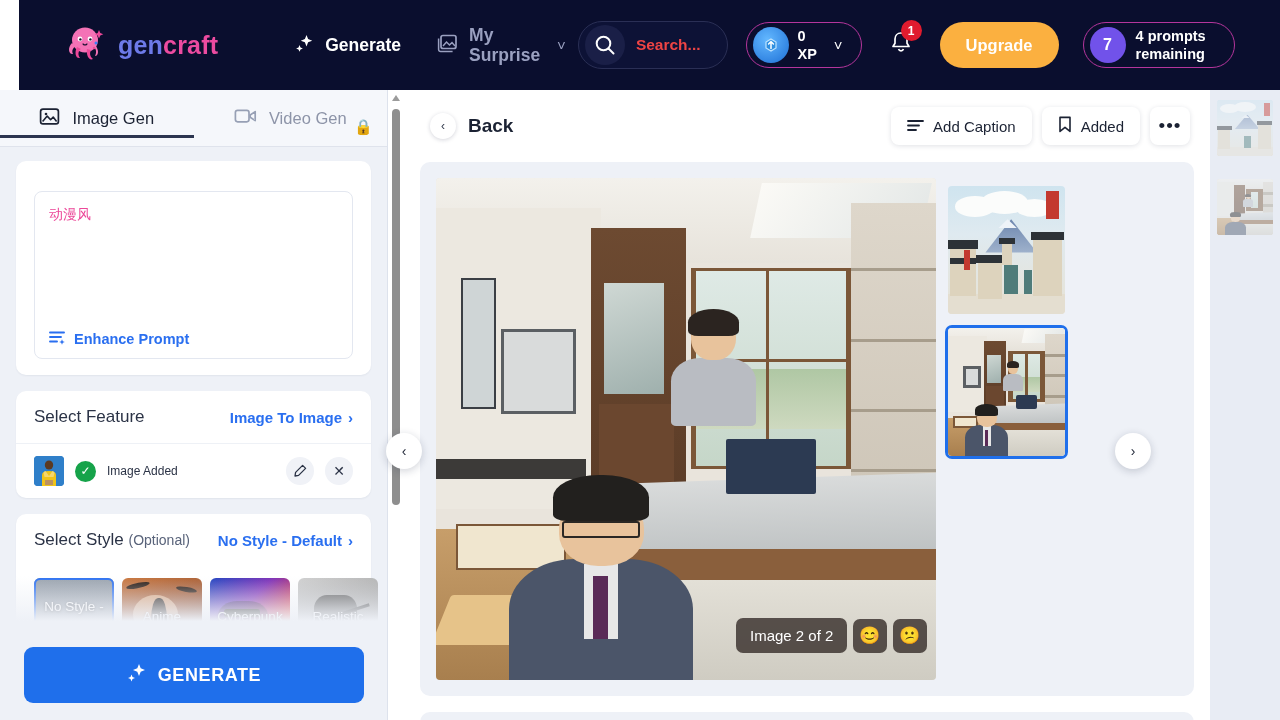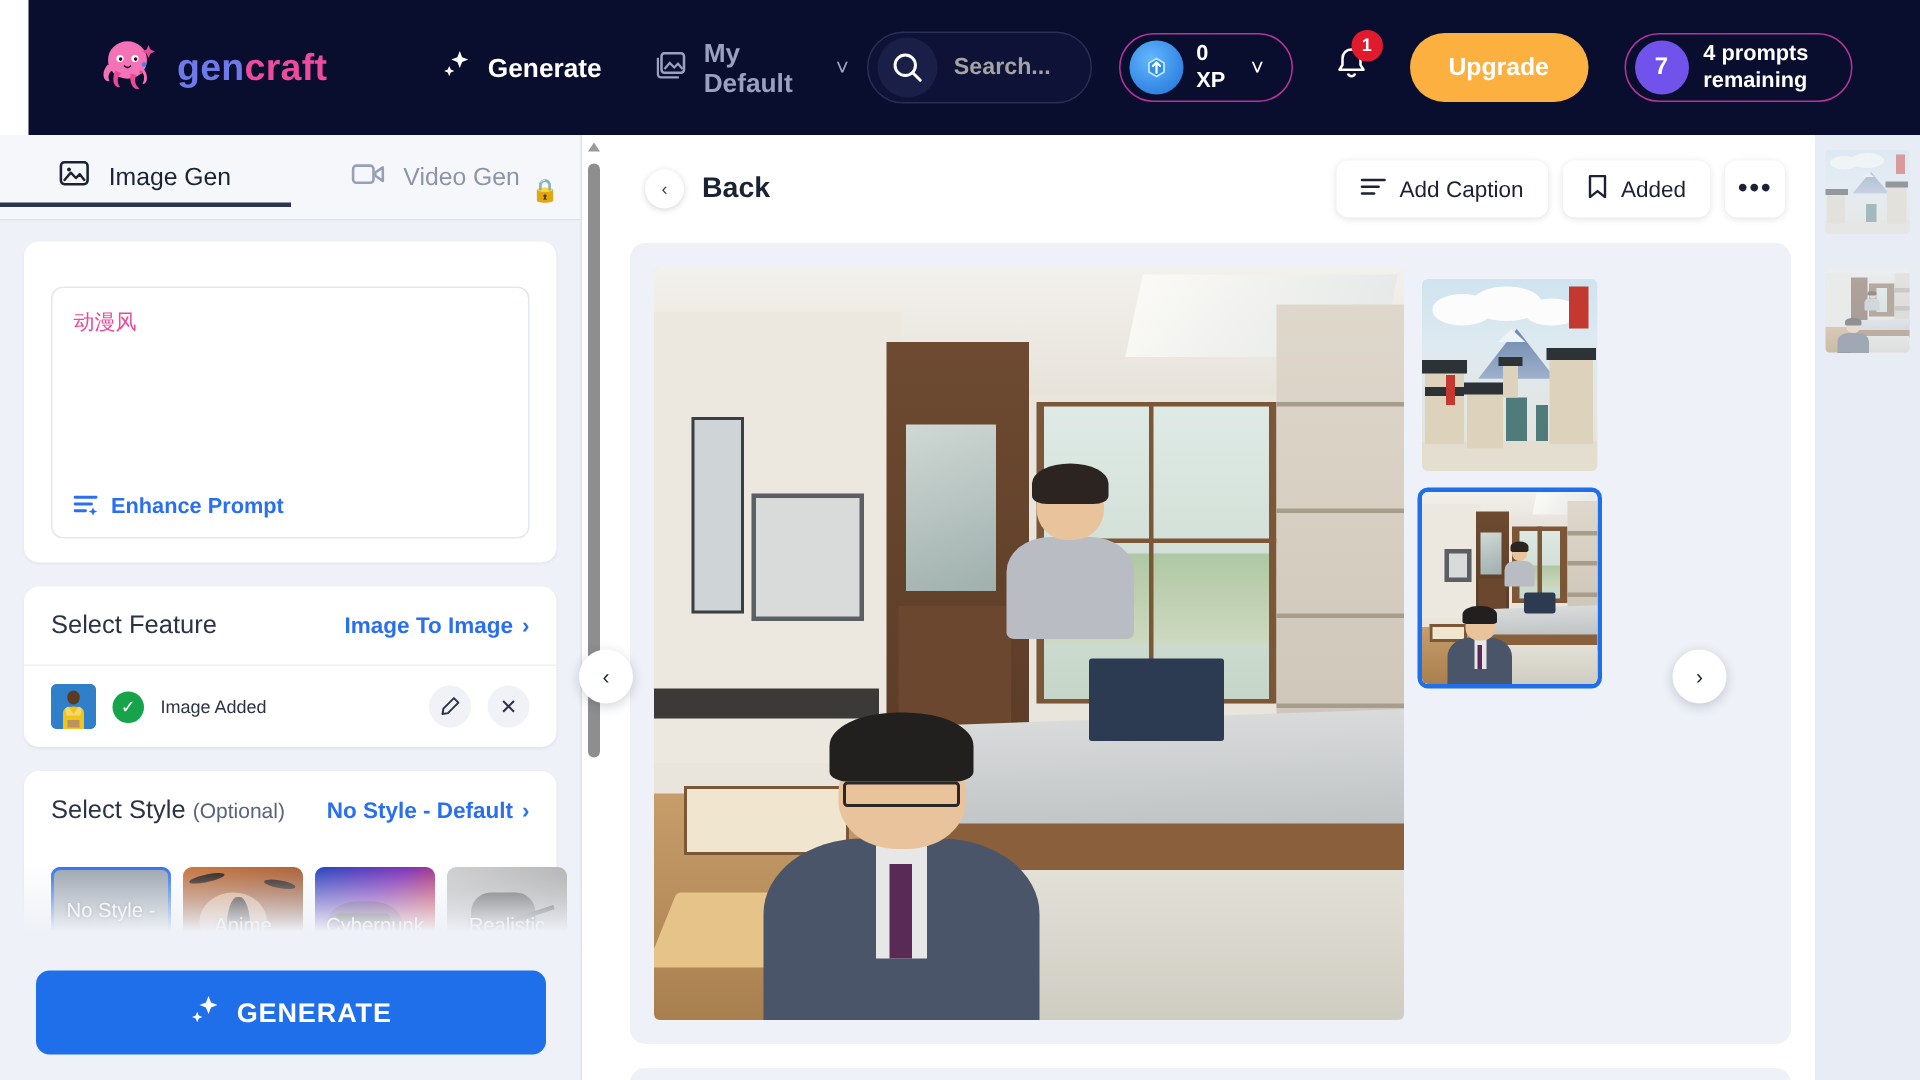--- a/index.html
+++ b/index.html
@@ -38,21 +38,21 @@
   .search-pill {
     display: flex; align-items: center; gap: 11px;
     height: 48px; padding: 0 26px 0 6px;
     border: 1px solid #2a2f55; border-radius: 26px;
     background: #0d1236; cursor: text; margin-left: 4px;
   }
   .search-circle {
     width: 40px; height: 40px; border-radius: 50%;
     background: #1a1f47; display: flex; align-items: center; justify-content: center;
   }
-  .search-ph { color: #a3a3a3; font-size: 15.5px; font-weight: 600; }
+  .search-ph { color: #ef4444; font-size: 15.5px; font-weight: 600; }
 
   .xp-pill {
     display: flex; align-items: center; gap: 9px;
     height: 46px; padding: 0 10px 0 6px; margin-left: 18px;
     border: 1.4px solid #b5359c; border-radius: 26px; cursor: pointer;
   }
   .xp-badge {
     width: 36px; height: 36px; border-radius: 50%;
     background: radial-gradient(circle at 40% 35%, #63b8ff, #1d6fd6);
     display: flex; align-items: center; justify-content: center;
@@ -378,21 +378,21 @@
 
 
     <div class="nav-item dim">
       <span>
         <svg width="22" height="20" viewBox="0 0 22 20">
           <rect x="4" y="2.5" width="15" height="13" rx="2" stroke="#9aa0c0" stroke-width="1.7" fill="none"></rect>
           <path d="M6 13 l3.5 -4 3 3 2.5 -2.5 3 3.5" stroke="#9aa0c0" stroke-width="1.5" fill="none"></path>
           <path d="M1.6 5.5 v11 a2 2 0 0 0 2 2 h12" stroke="#9aa0c0" stroke-width="1.5" fill="none"></path>
         </svg>
       </span>
-      <span class="nav-label two-line">My Default</span>
+      <span class="nav-label two-line">My Surprise</span>
     </div>
 
     <span class="chev-btn">˅</span>
   </nav>
 
   <div class="search-pill">
     <div class="search-circle">
       <svg width="22" height="22" viewBox="0 0 22 22">
           <circle cx="9.5" cy="9.5" r="6.8" stroke="#ffffff" stroke-width="2" fill="none"></circle>
           <line x1="14.5" y1="14.5" x2="19.5" y2="19.5" stroke="#ffffff" stroke-width="2" stroke-linecap="round"></line>
@@ -634,20 +634,25 @@
         <div class="sc-person-fg">
           <div class="sc-pf-body"></div>
           <div class="sc-pf-shirt"></div>
           <div class="sc-pf-tie"></div>
           <div class="sc-pf-head"></div>
           <div class="sc-pf-hair"></div>
           <div class="sc-pf-glass"></div>
         </div>
       </div>
 
+      <div class="img-counter">
+        <div class="counter-pill">Image 2 of 2</div>
+        <div class="react-btn">😊</div>
+        <div class="react-btn">😕</div>
+      </div>
     </div>
 
     <div class="strip">
 
       <div class="strip-thumb">
         <div class="uk">
           <div class="uk-cloud" style="left:6%;top:8%;width:34%;height:16%"></div>
           <div class="uk-cloud" style="left:28%;top:4%;width:40%;height:18%"></div>
           <div class="uk-cloud" style="left:58%;top:10%;width:32%;height:14%"></div>
           <div class="uk-mtn"></div>

